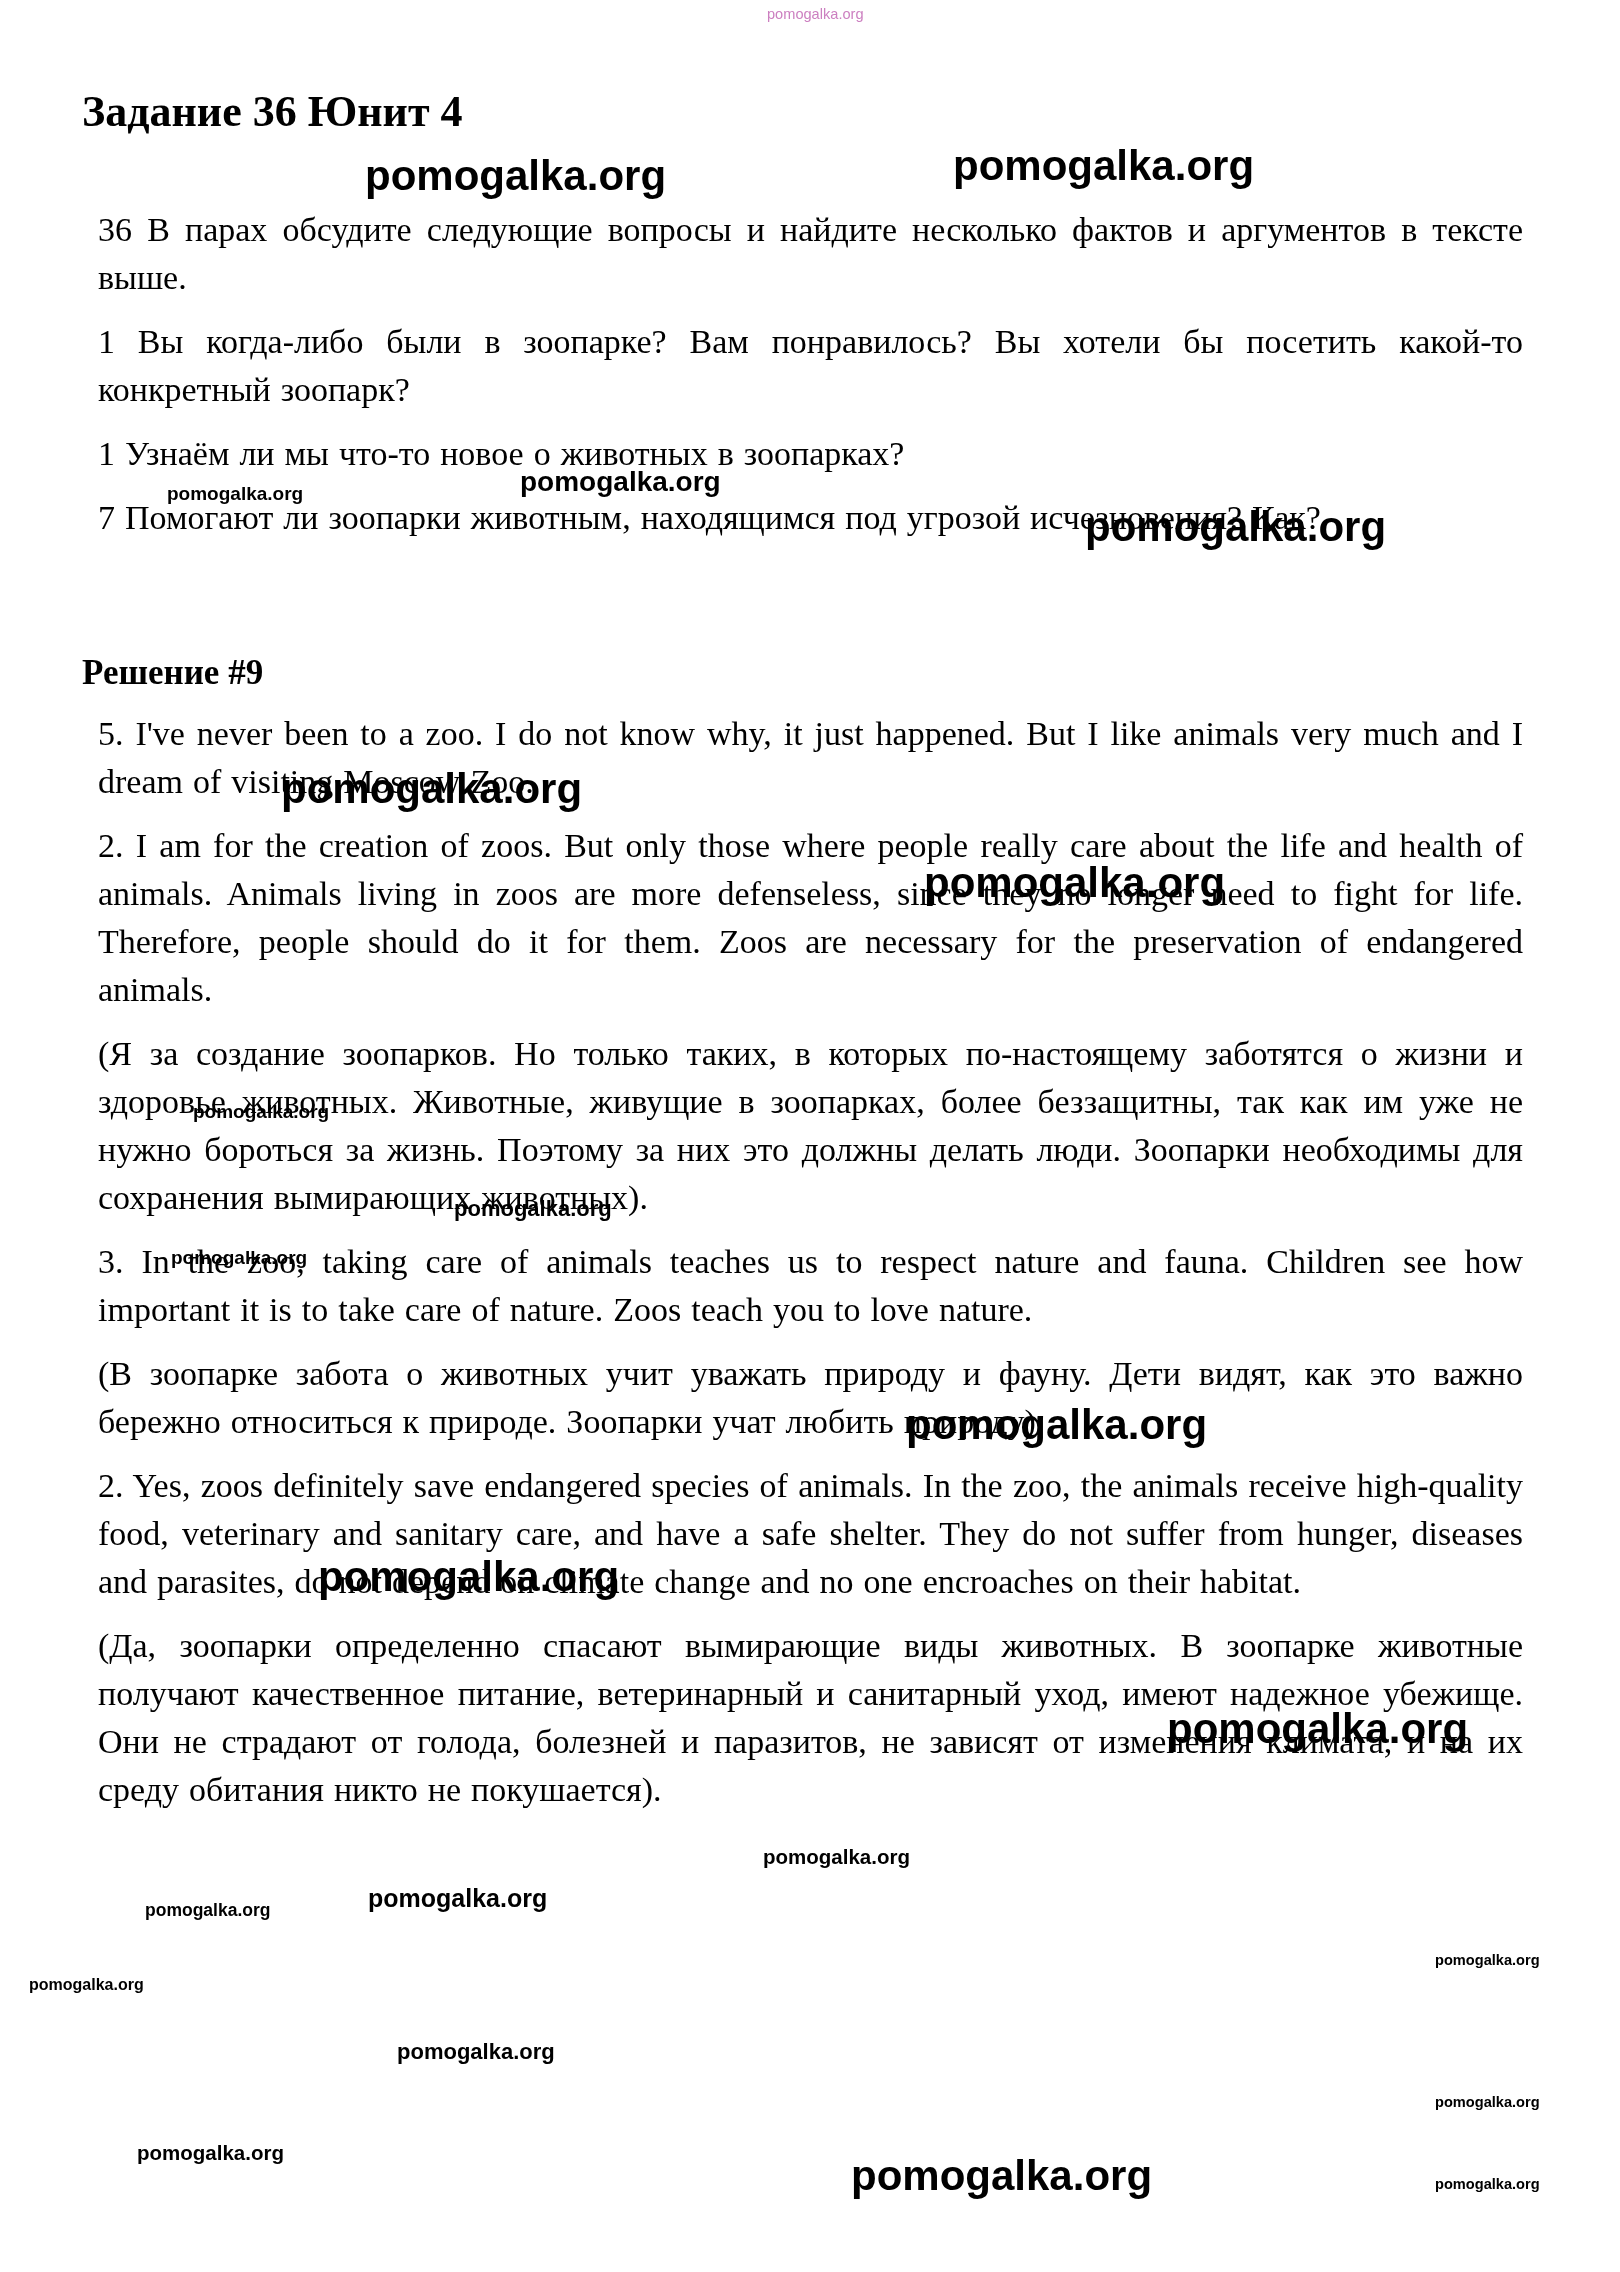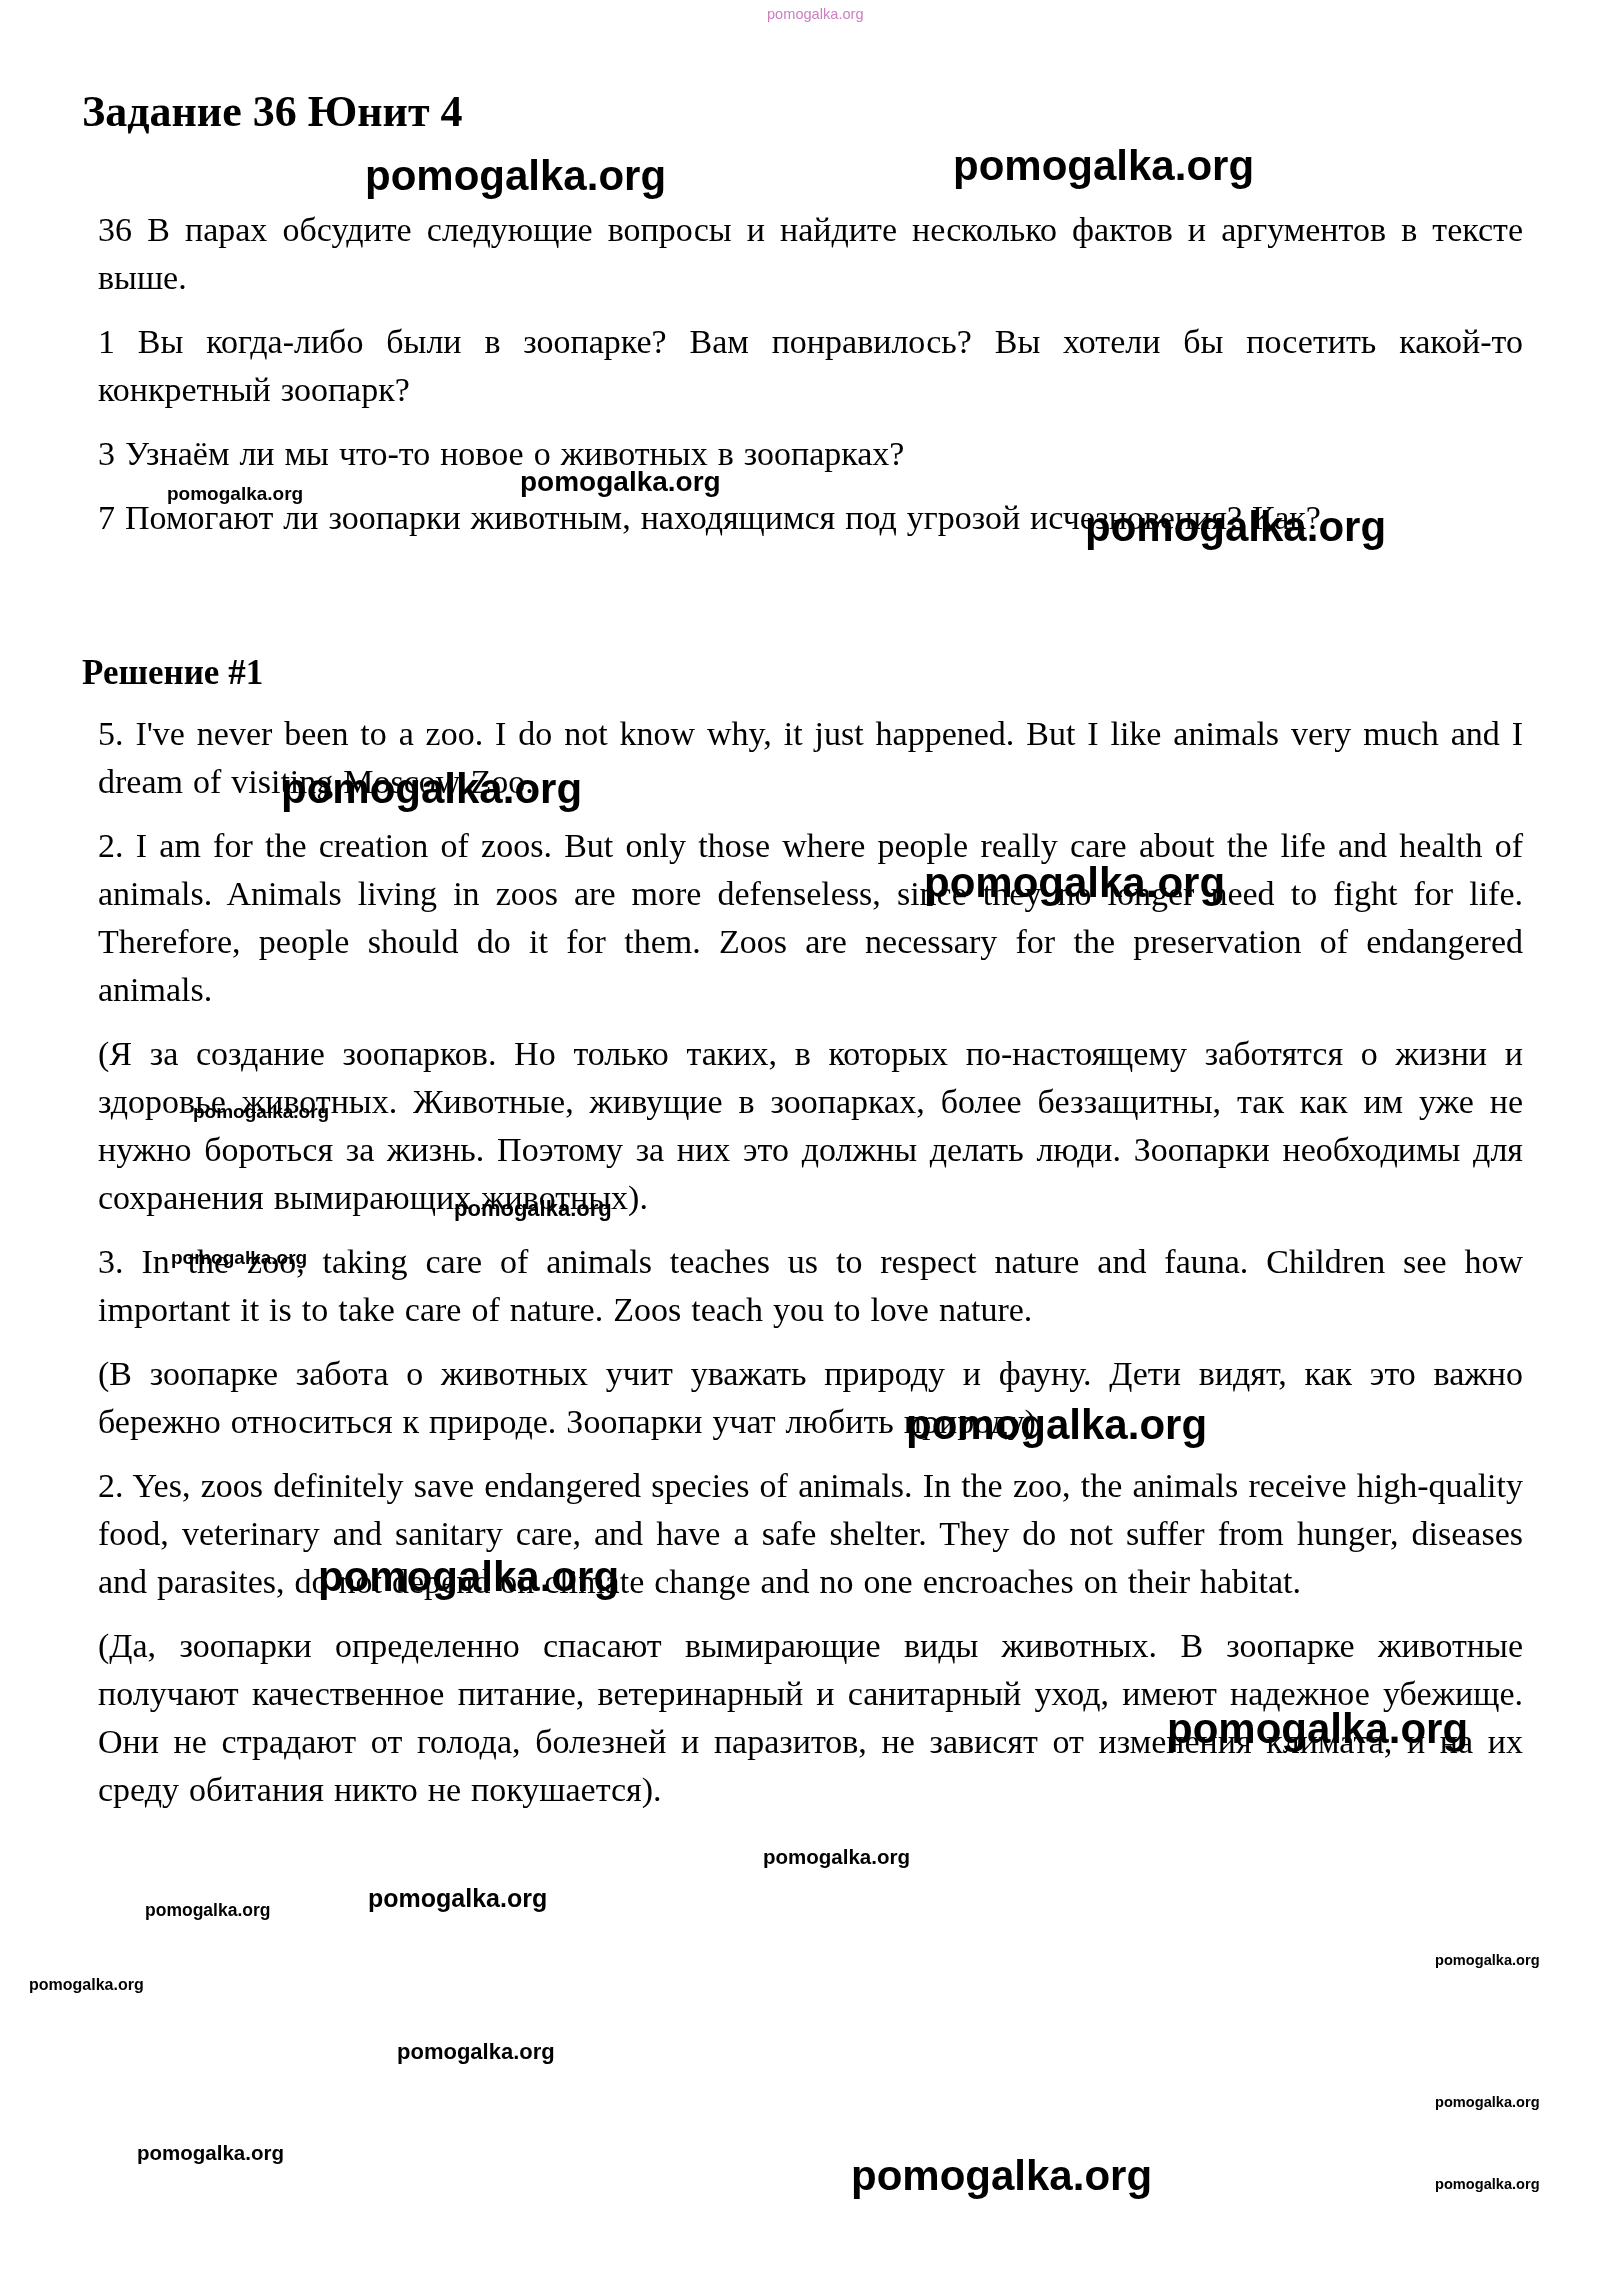--- a/index.html
+++ b/index.html
@@ -56,24 +56,24 @@
 </head>
 <body>
 
 <div class="page">
 
   <div class="content">
     <h1 class="task-heading">Задание 36 Юнит 4</h1>
 
     <p class="body-par">36 В парах обсудите следующие вопросы и найдите несколько фактов и аргументов в тексте выше.</p>
     <p class="body-par">1 Вы когда-либо были в зоопарке? Вам понравилось? Вы хотели бы посетить какой-то конкретный зоопарк?</p>
-    <p class="body-par">3 Узнаём ли мы что-то новое о животных в зоопарках?</p>
+    <p class="body-par">1 Узнаём ли мы что-то новое о животных в зоопарках?</p>
     <p class="body-par">7 Помогают ли зоопарки животным, находящимся под угрозой исчезновения? Как?</p>
 
-    <h2 class="solution-heading">Решение #1</h2>
+    <h2 class="solution-heading">Решение #9</h2>
 
     <p class="body-par">5. I've never been to a zoo. I do not know why, it just happened. But I like animals very much and I dream of visiting Moscow Zoo.</p>
     <p class="body-par">2. I am for the creation of zoos. But only those where people really care about the life and health of animals. Animals living in zoos are more defenseless, since they no longer need to fight for life. Therefore, people should do it for them. Zoos are necessary for the preservation of endangered animals.</p>
     <p class="body-par">(Я за создание зоопарков. Но только таких, в которых по-настоящему заботятся о жизни и здоровье животных. Животные, живущие в зоопарках, более беззащитны, так как им уже не нужно бороться за жизнь. Поэтому за них это должны делать люди. Зоопарки необходимы для сохранения вымирающих животных).</p>
     <p class="body-par">3. In the zoo, taking care of animals teaches us to respect nature and fauna. Children see how important it is to take care of nature. Zoos teach you to love nature.</p>
     <p class="body-par">(В зоопарке забота о животных учит уважать природу и фауну. Дети видят, как это важно бережно относиться к природе. Зоопарки учат любить природу).</p>
     <p class="body-par">2. Yes, zoos definitely save endangered species of animals. In the zoo, the animals receive high-quality food, veterinary and sanitary care, and have a safe shelter. They do not suffer from hunger, diseases and parasites, do not depend on climate change and no one encroaches on their habitat.</p>
     <p class="body-par">(Да, зоопарки определенно спасают вымирающие виды животных. В зоопарке животные получают качественное питание, ветеринарный и санитарный уход, имеют надежное убежище. Они не страдают от голода, болезней и паразитов, не зависят от изменения климата, и на их среду обитания никто не покушается).</p>
   </div>
 

